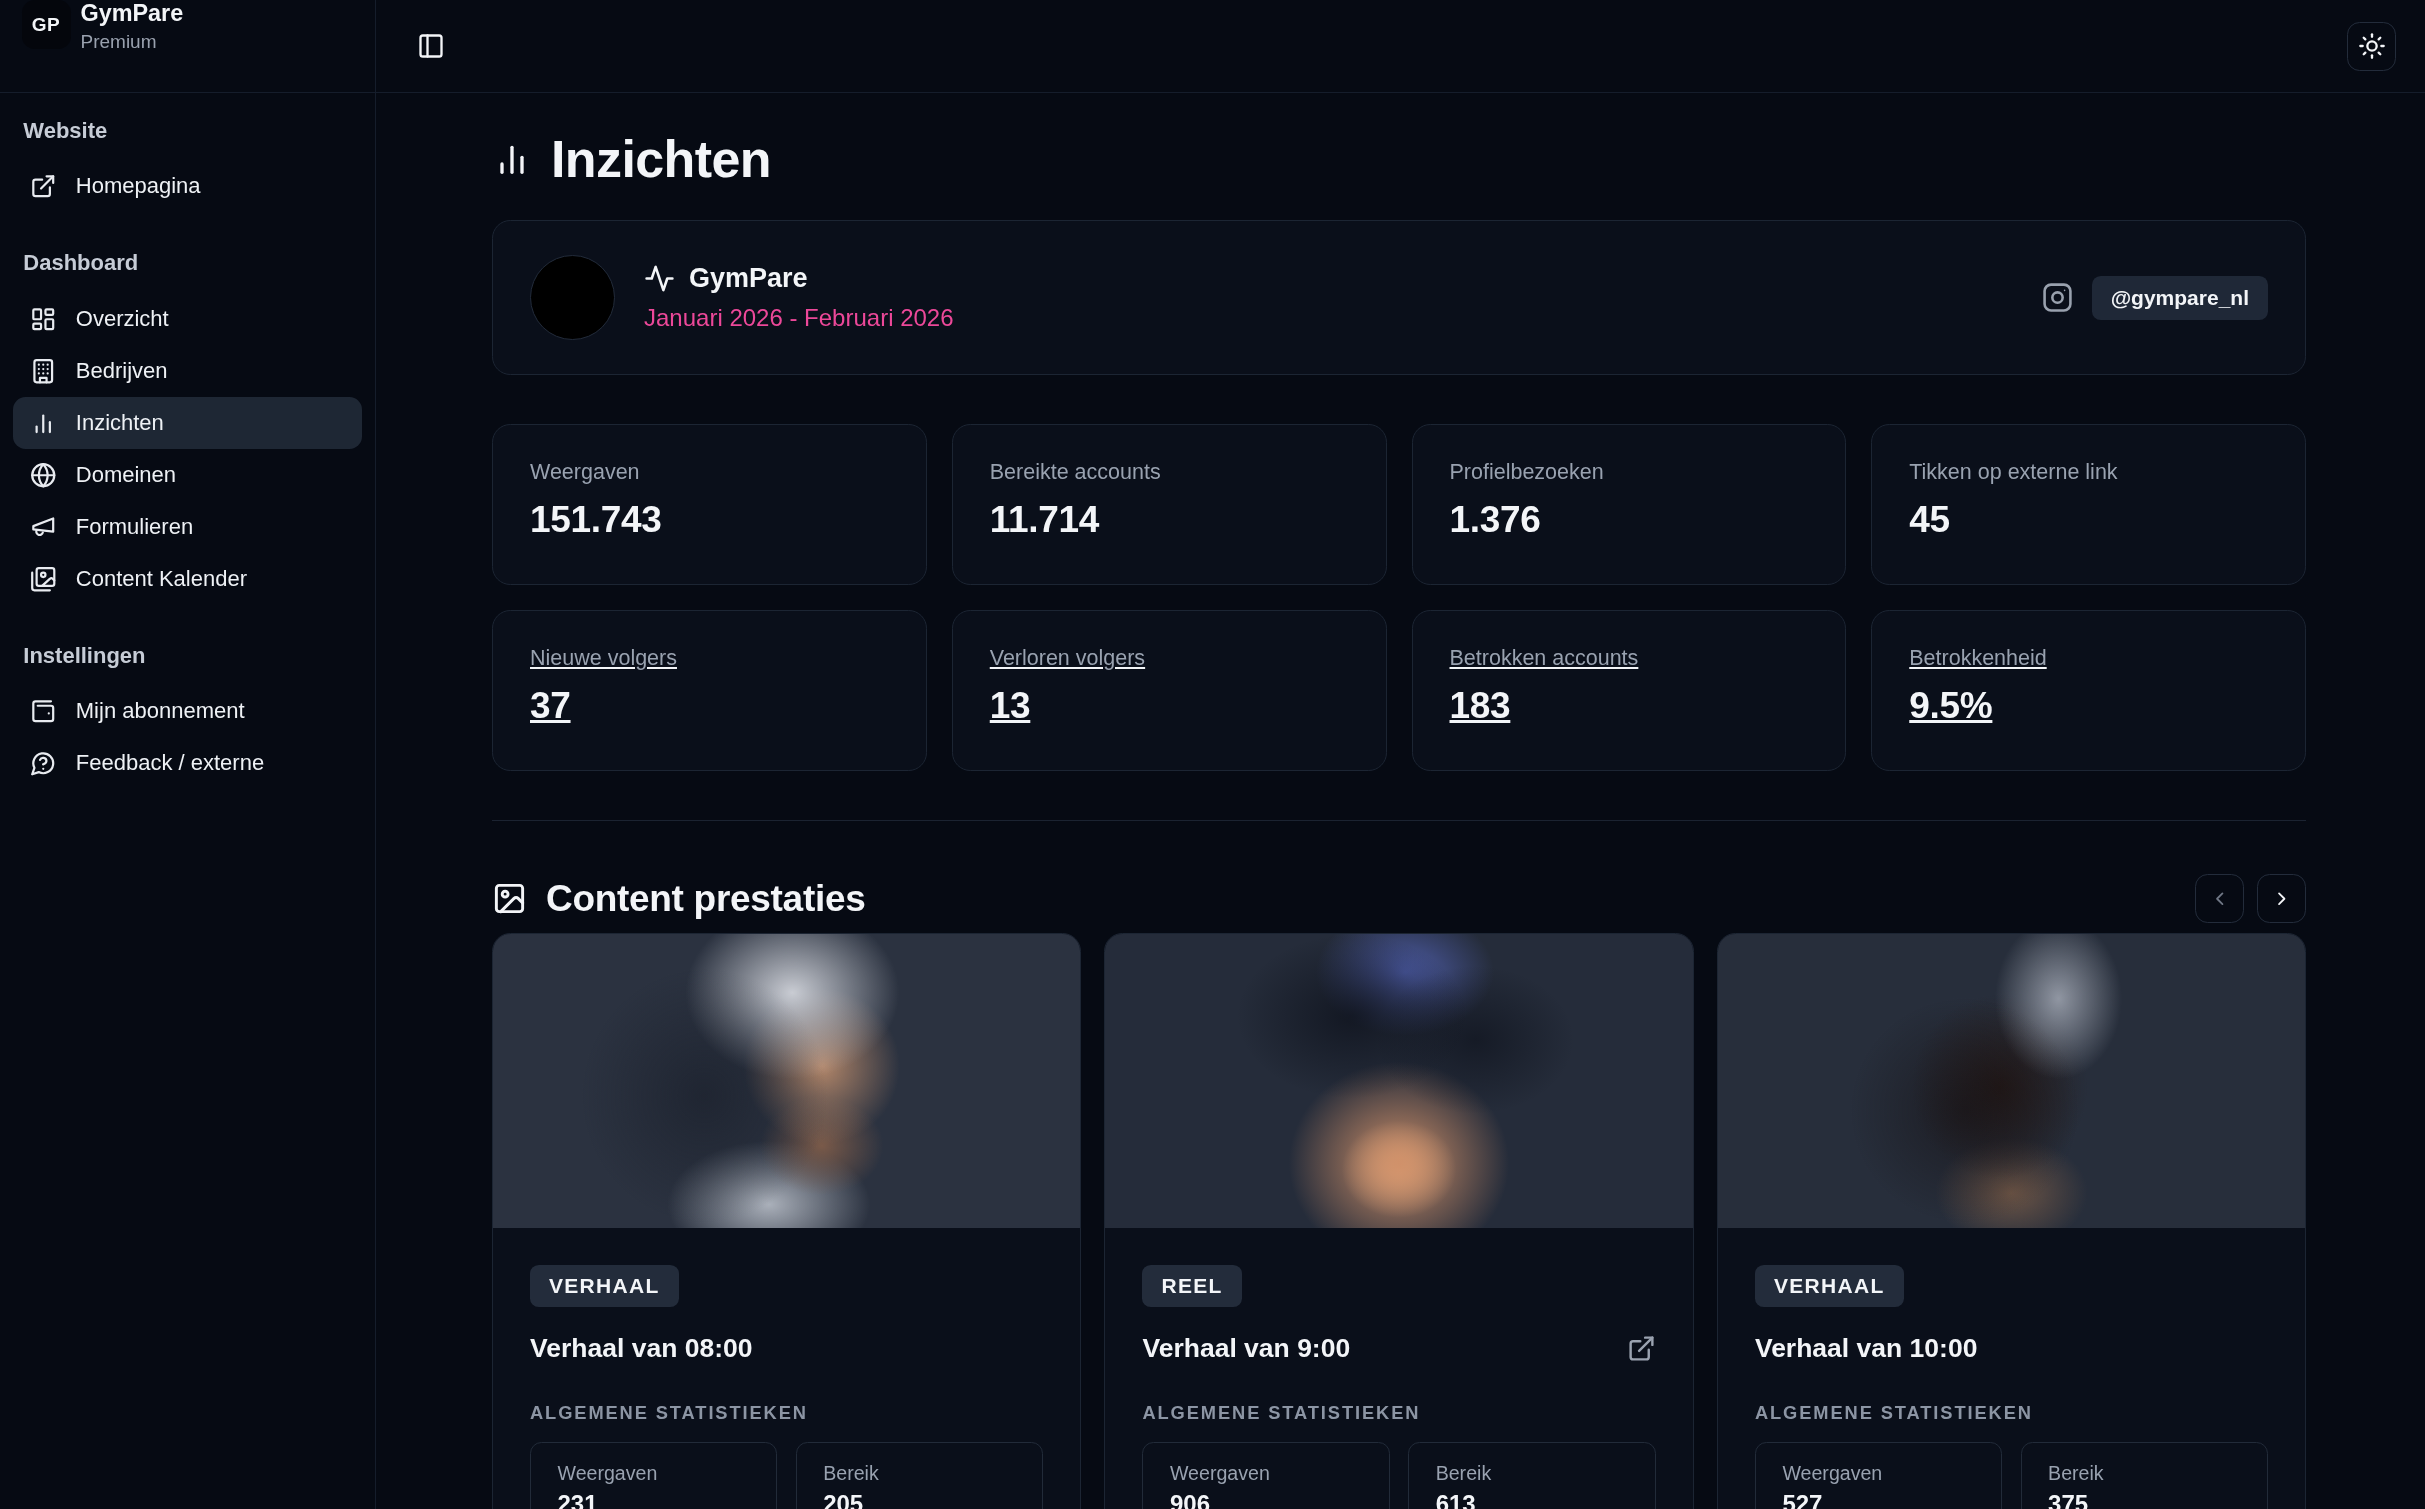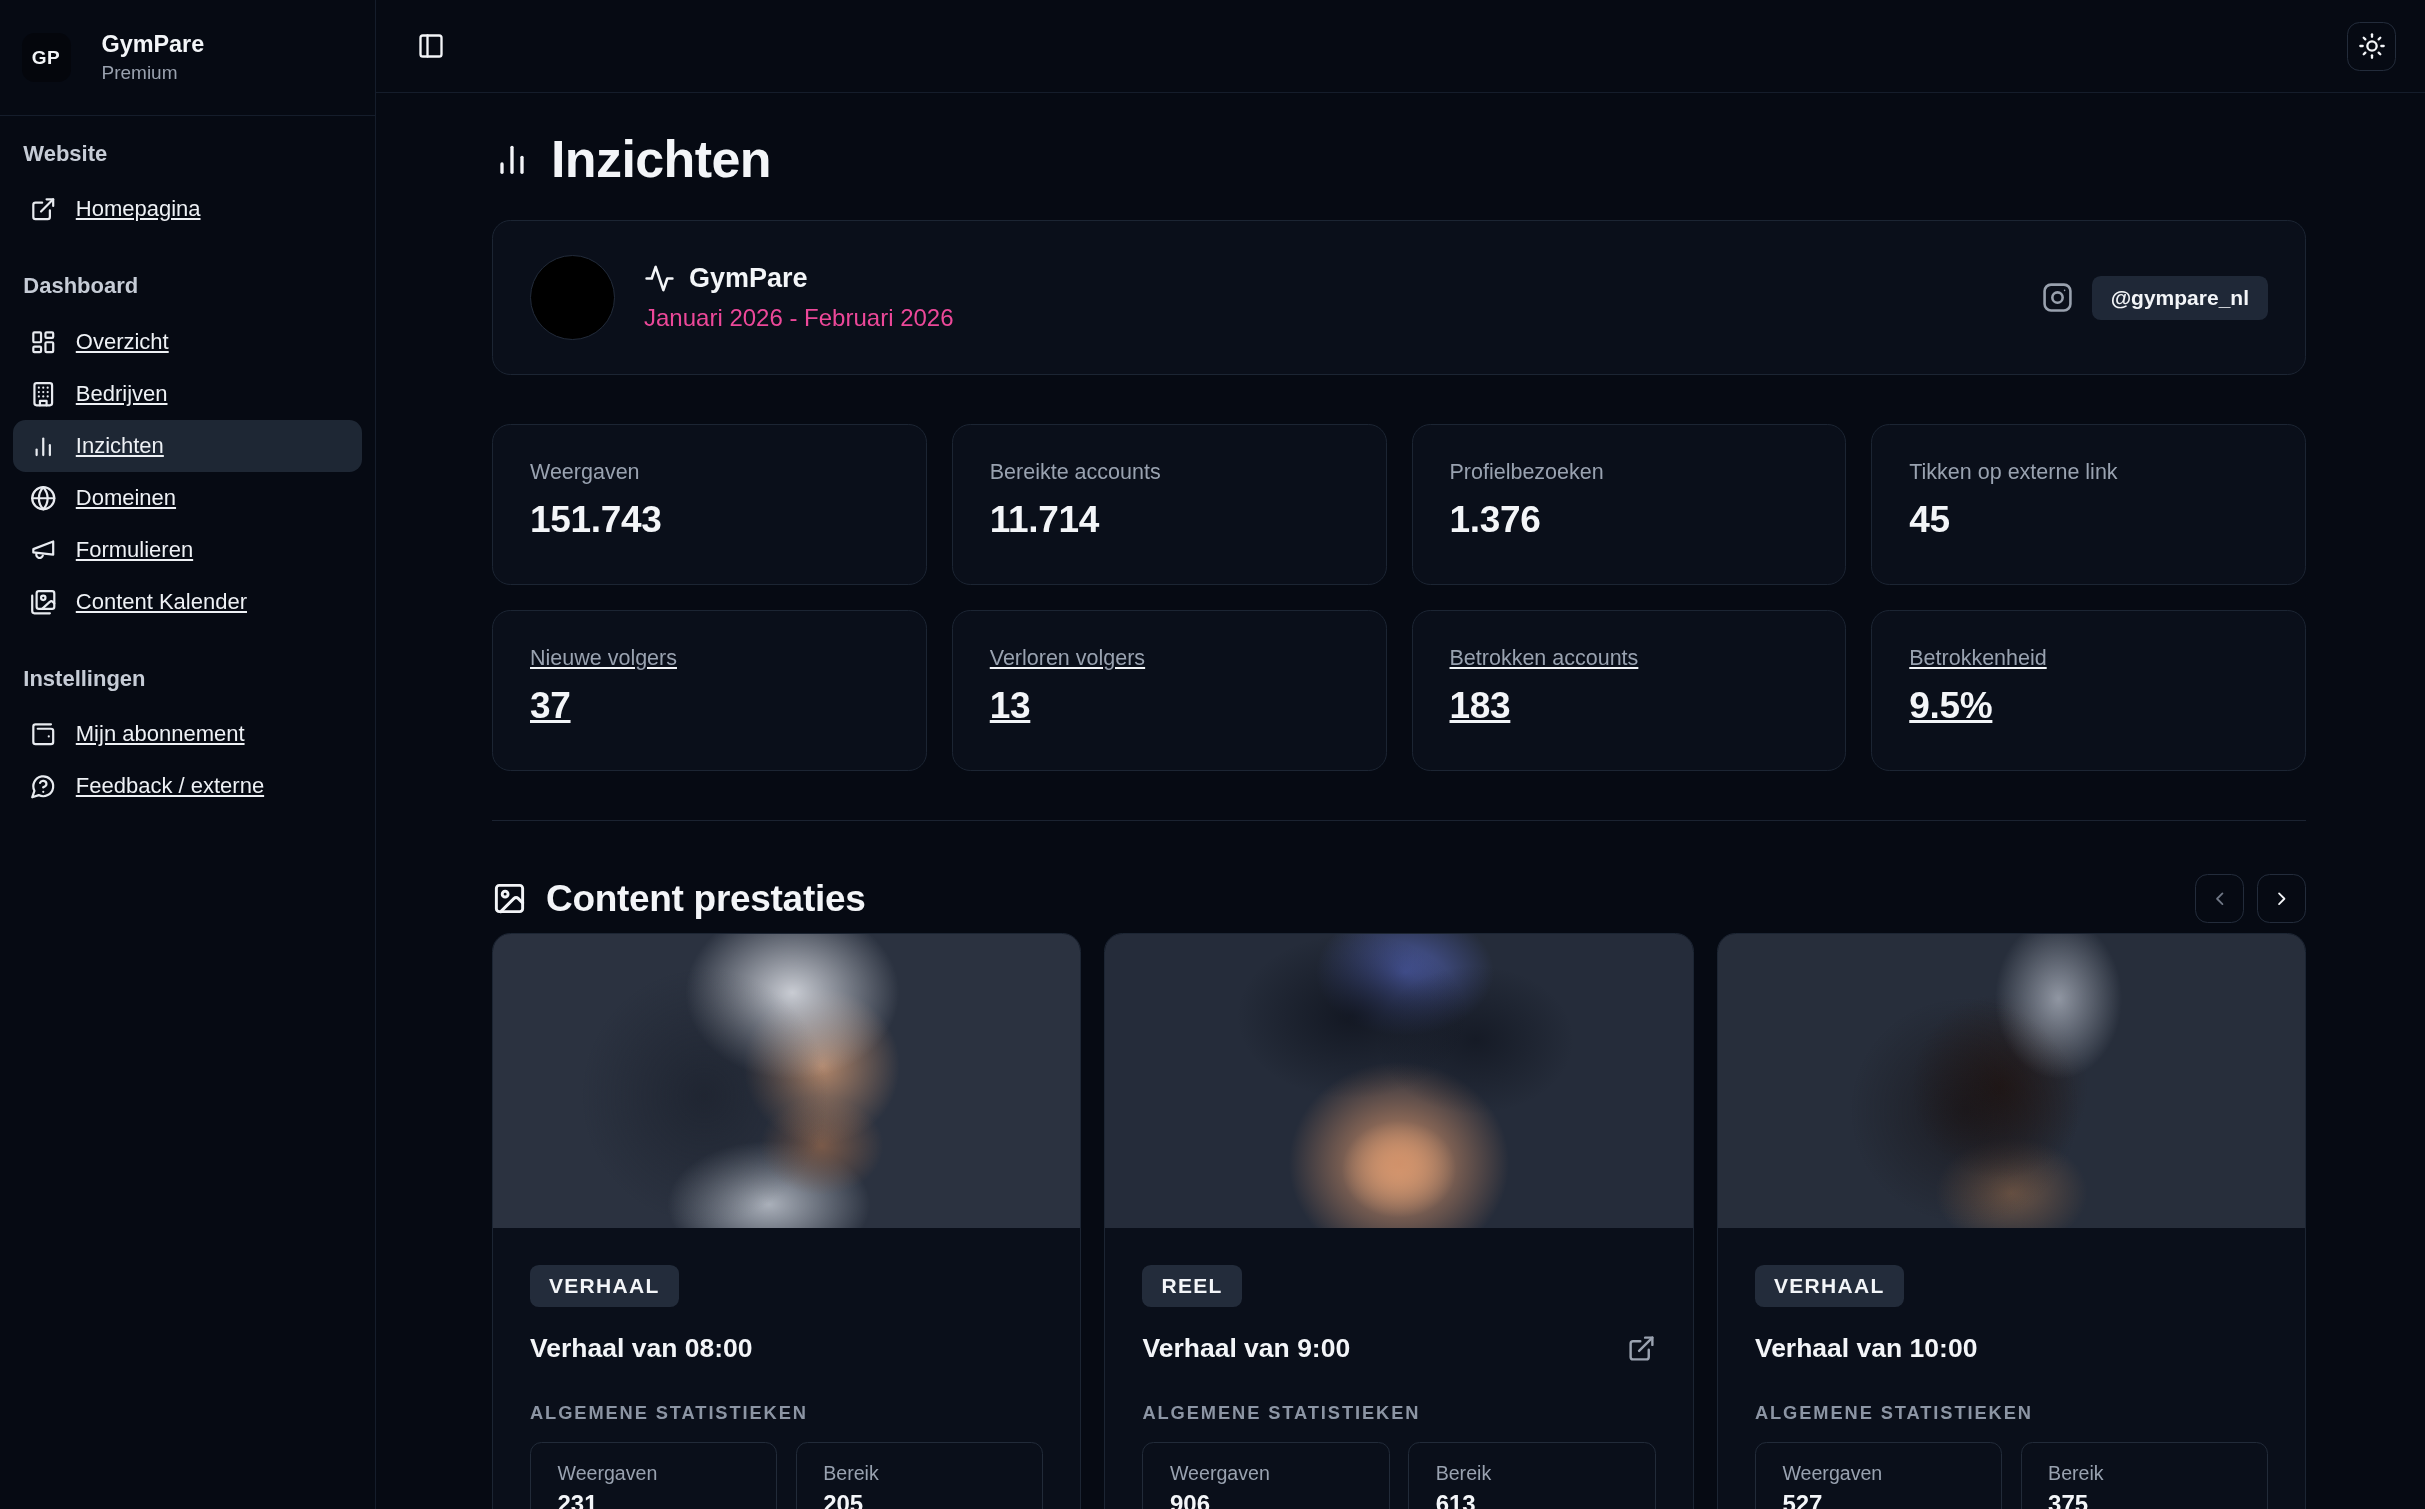--- a/index.html
+++ b/index.html
@@ -10,28 +10,28 @@
     font-family:"Liberation Sans", sans-serif;
   }
   svg { display:block; }
   .icon { display:inline-flex; align-items:center; justify-content:center; flex:none; }
   .icon svg { width:1em; height:1em; stroke:currentColor; fill:none; stroke-width:2; stroke-linecap:round; stroke-linejoin:round; }
 
   .app { display:flex; width:2426px; height:1510px; }
 
   
   .sidebar { width:376px; flex:none; border-right:1.3px solid #151d2b; display:flex; flex-direction:column; }
-  .sidebar-header { height:116px; flex:none; display:flex; align-items:center; gap:31px; padding:0 21.5px; border-bottom:1.3px solid #151d2b; }
+  .sidebar-header { height:93px; flex:none; display:flex; align-items:flex-start; gap:10px; padding:0 21.5px; border-bottom:1.3px solid #151d2b; }
   .logo-box { width:49px; height:49px; border-radius:12.6px; background:#04060c; display:flex; align-items:center; justify-content:center; font-size:19px; font-weight:600; letter-spacing:0.6px; }
   .brand-name { font-size:23.4px; font-weight:700; line-height:1.15; }
   .brand-plan { font-size:19px; color:#99a1ae; margin-top:3.8px; }
   .sidebar-nav { padding:25px 12.6px; }
   .section + .section { margin-top:38px; }
   .section-label { font-size:22px; font-weight:600; color:#c6ccd6; padding:0 10.7px; margin-bottom:16.4px; }
-  .nav-item { height:52px; display:flex; align-items:center; gap:19px; padding:0 17.7px; border-radius:12.6px; font-size:22px; color:#eef1f5; cursor:pointer;text-decoration:underline; }
+  .nav-item { height:52px; display:flex; align-items:center; gap:19px; padding:0 17.7px; border-radius:12.6px; font-size:22px; color:#eef1f5; cursor:pointer; }
   .nav-item .icon { font-size:26.5px; color:#e8ebf0; }
   .nav-item.active { background:#1e2734; }
 
   
   .main { flex:1; display:flex; flex-direction:column; min-width:0; }
   .topbar { height:93px; flex:none; display:flex; align-items:center; justify-content:space-between; padding:0 30px; border-bottom:1.3px solid #151d2b; }
   .icon-btn { width:49px; height:49px; border-radius:12.6px; display:flex; align-items:center; justify-content:center; background:transparent; border:none; color:#f3f5f8; cursor:pointer; font-size:28px; }
   .icon-btn.bordered { border:1.3px solid #232c3b; }
 
   .content { padding:40px 120px 0 116px; }

